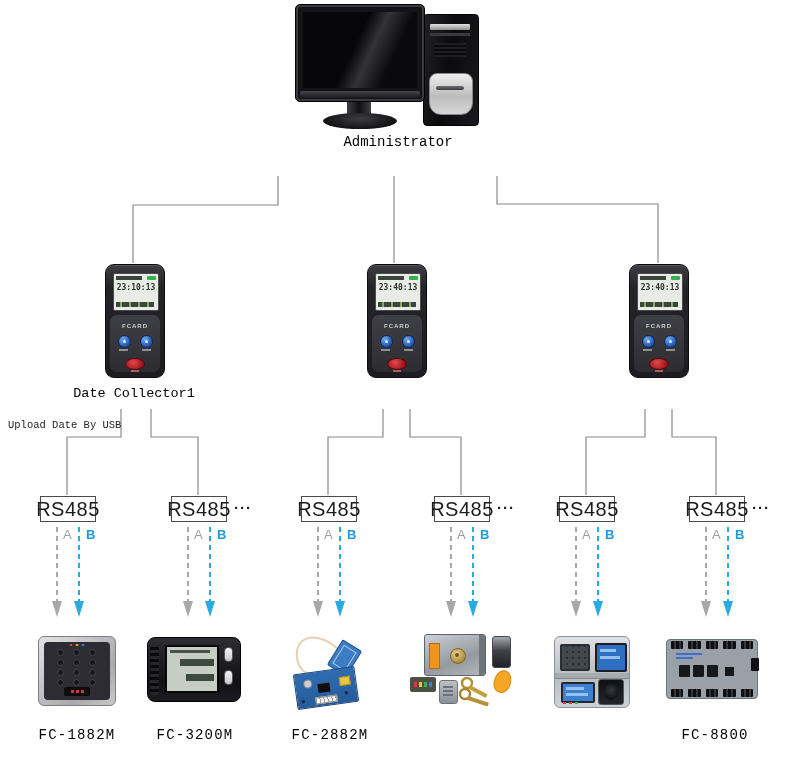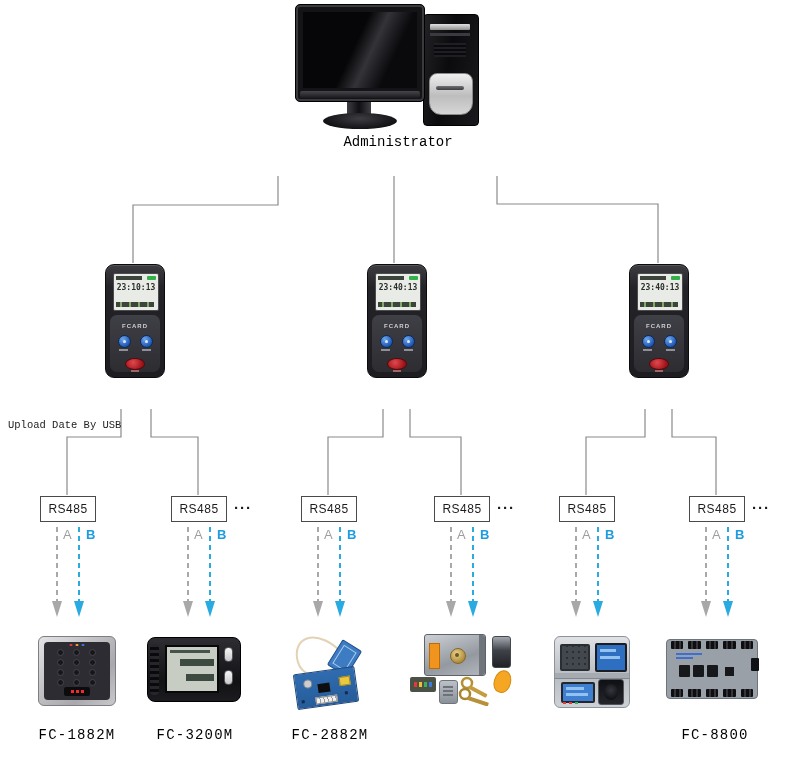--- a/index.html
+++ b/index.html
@@ -63,21 +63,21 @@
   .bsub{position:absolute;left:0;top:34px;width:100%;display:flex;justify-content:center;gap:14px;}
   .bsub i{width:9px;height:2px;background:#8f8f96;}
   .rbtn{position:absolute;left:50%;top:43px;transform:translateX(-50%);width:18px;height:10px;border-radius:50%;
         background:radial-gradient(circle at 40% 35%,#e0484e,#9c1217 75%);border:1px solid #57090c;}
   .rsub{position:absolute;left:50%;top:55px;transform:translateX(-50%);width:8px;height:2px;background:#a0666a;}
 
   
   .rsgroup{position:absolute;top:496px;width:84px;height:52px;}
   .rsbox{position:absolute;left:0;top:0;width:54px;height:24px;border:1.5px solid #4a4a4e;background:#fff;
          display:flex;align-items:center;justify-content:center;
-         font-family:"Liberation Sans",sans-serif;font-size:12px;font-weight:500;color:#1c1c1e;letter-spacing:0.5px;}
+         font-family:"Liberation Sans",sans-serif;font-size:20px;font-weight:500;color:#1c1c1e;letter-spacing:0.5px;}
   .dots{position:absolute;left:63px;top:3px;font-family:"Liberation Sans",sans-serif;
         font-size:15px;font-weight:bold;color:#1c1c1e;letter-spacing:1px;}
   .wl{position:absolute;top:31px;font-family:"Liberation Sans",sans-serif;font-size:13px;}
   .wl.a{left:23px;color:#9e9e9e;}
   .wl.b{left:46px;color:#1e9ce0;font-weight:bold;}
 
   
   .device{position:absolute;}
   
   .dev1{left:38px;top:636px;width:76px;height:68px;border-radius:6px;border:1px solid #7e7e82;
@@ -301,20 +301,21 @@
         </div>
       <div class="bsub">
           <i></i>
           <i></i>
         </div>
       <div class="rbtn"></div>
       <div class="rsub"></div>
     </div>
   </div>
 
+  <div class="lbl coll-label" style="left:24px">Date Collector1</div>
 
   <div class="lbl usb-note">Upload Date By USB</div>
 
   <div class="rsgroup" style="left:40px">
     <div class="rsbox">RS485</div>
     <div class="dots"></div>
     <div class="wl a">A</div>
     <div class="wl b">B</div>
   </div>
   <div class="rsgroup" style="left:171px">

